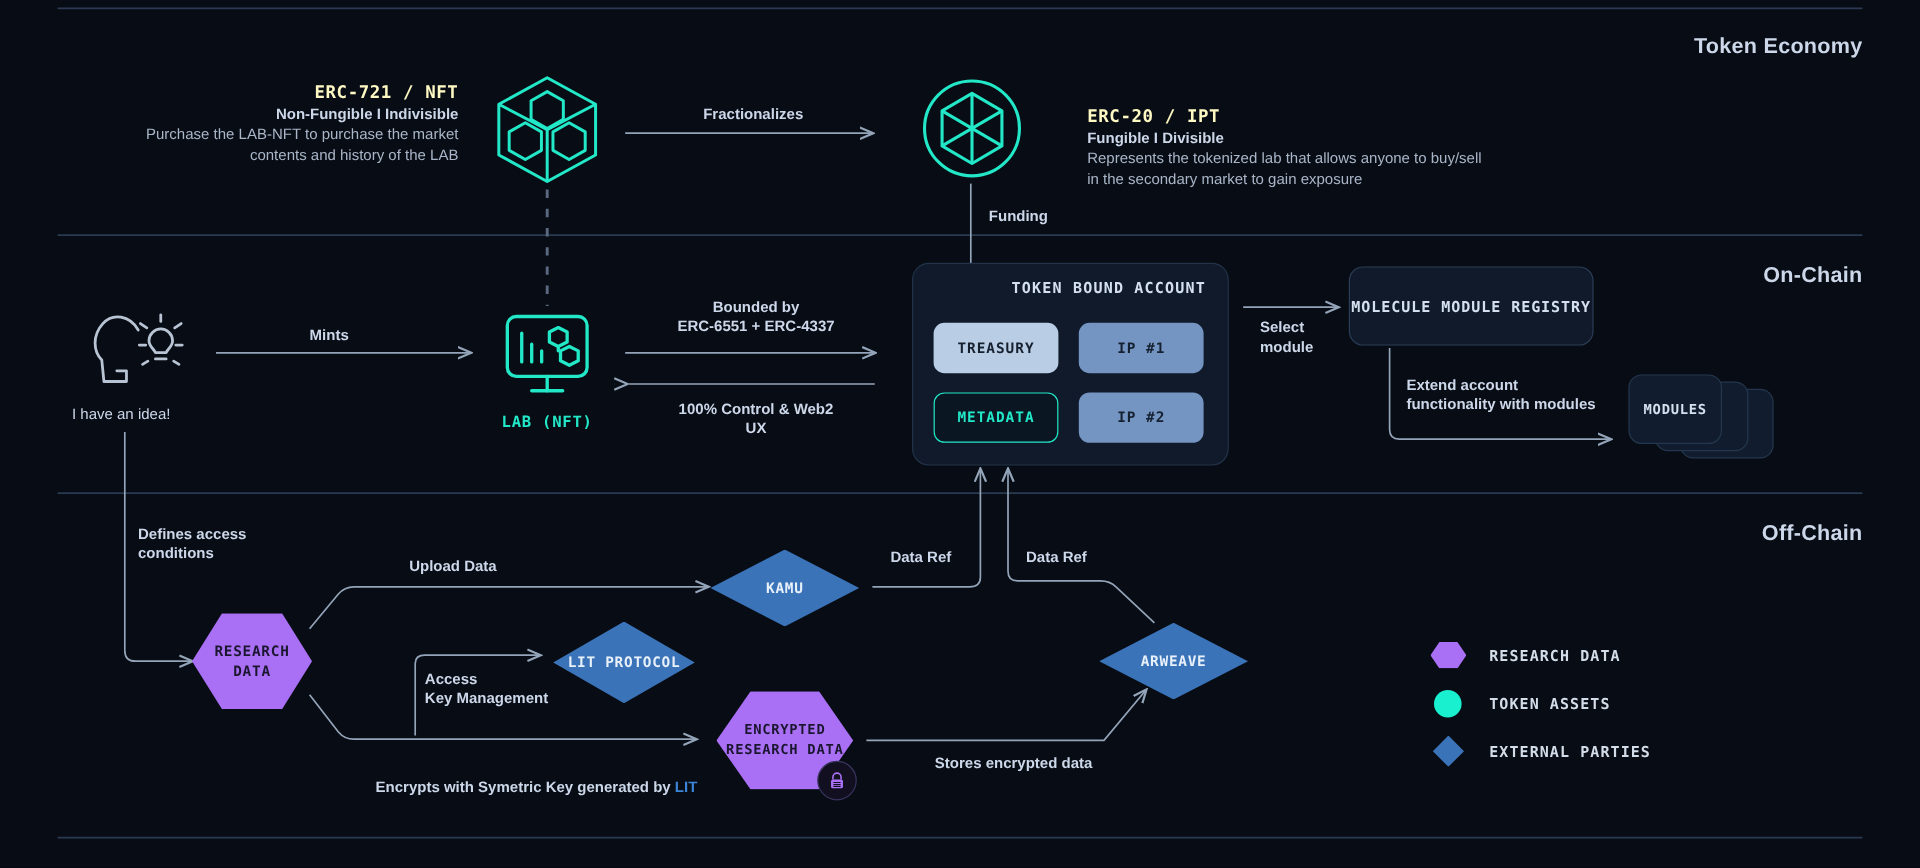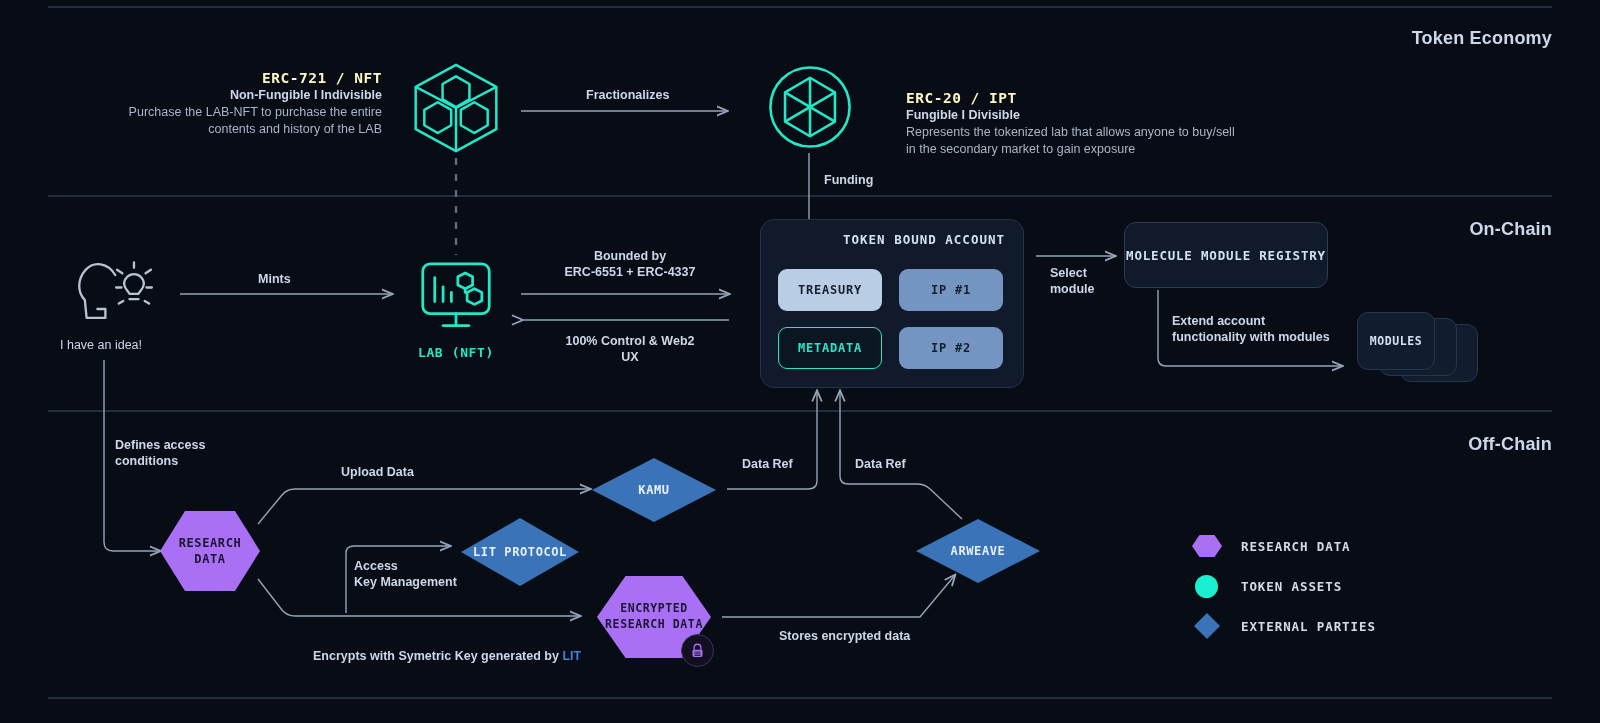--- a/index.html
+++ b/index.html
@@ -180,21 +180,21 @@
     <path d="M722,617 L920,617 L955,575" stroke="#94a5ba" stroke-width="1.4" fill="none" marker-end="url(#arrow)"></path>
   </svg>
 
   <div class="section-label" style="right:48px; top:28px;">Token Economy</div>
   <div class="section-label" style="right:48px; top:219px;">On-Chain</div>
   <div class="section-label" style="right:48px; top:434px;">Off-Chain</div>
 
   <div class="abs" style="left:110px; top:70px; width:272px; text-align:right;">
     <div class="tok-title">ERC-721 / NFT</div>
     <div class="tok-sub">Non-Fungible I Indivisible</div>
-    <div class="tok-desc">Purchase the LAB-NFT to purchase the entire contents and history of the LAB</div>
+    <div class="tok-desc">Purchase the LAB-NFT to purchase the market contents and history of the LAB</div>
   </div>
 
   <div class="abs" style="left:408px; top:60px;">
     <svg width="96" height="96" viewBox="0 0 100 100" fill="none" stroke="#22e8c8" stroke-width="2.6" stroke-linejoin="round">
       <polygon points="50,5 92,28 92,72 50,95 8,72 8,28"></polygon>
       <polyline points="8,28 50,50 92,28"></polyline>
       <line x1="50" y1="50" x2="50" y2="95"></line>
       <polygon points="50,17 64,25 64,41 50,49 36,41 36,25"></polygon>
       <polygon points="31,44 45,52 45,68 31,76 17,68 17,52"></polygon>
       <polygon points="69,44 83,52 83,68 69,76 55,68 55,52"></polygon>

